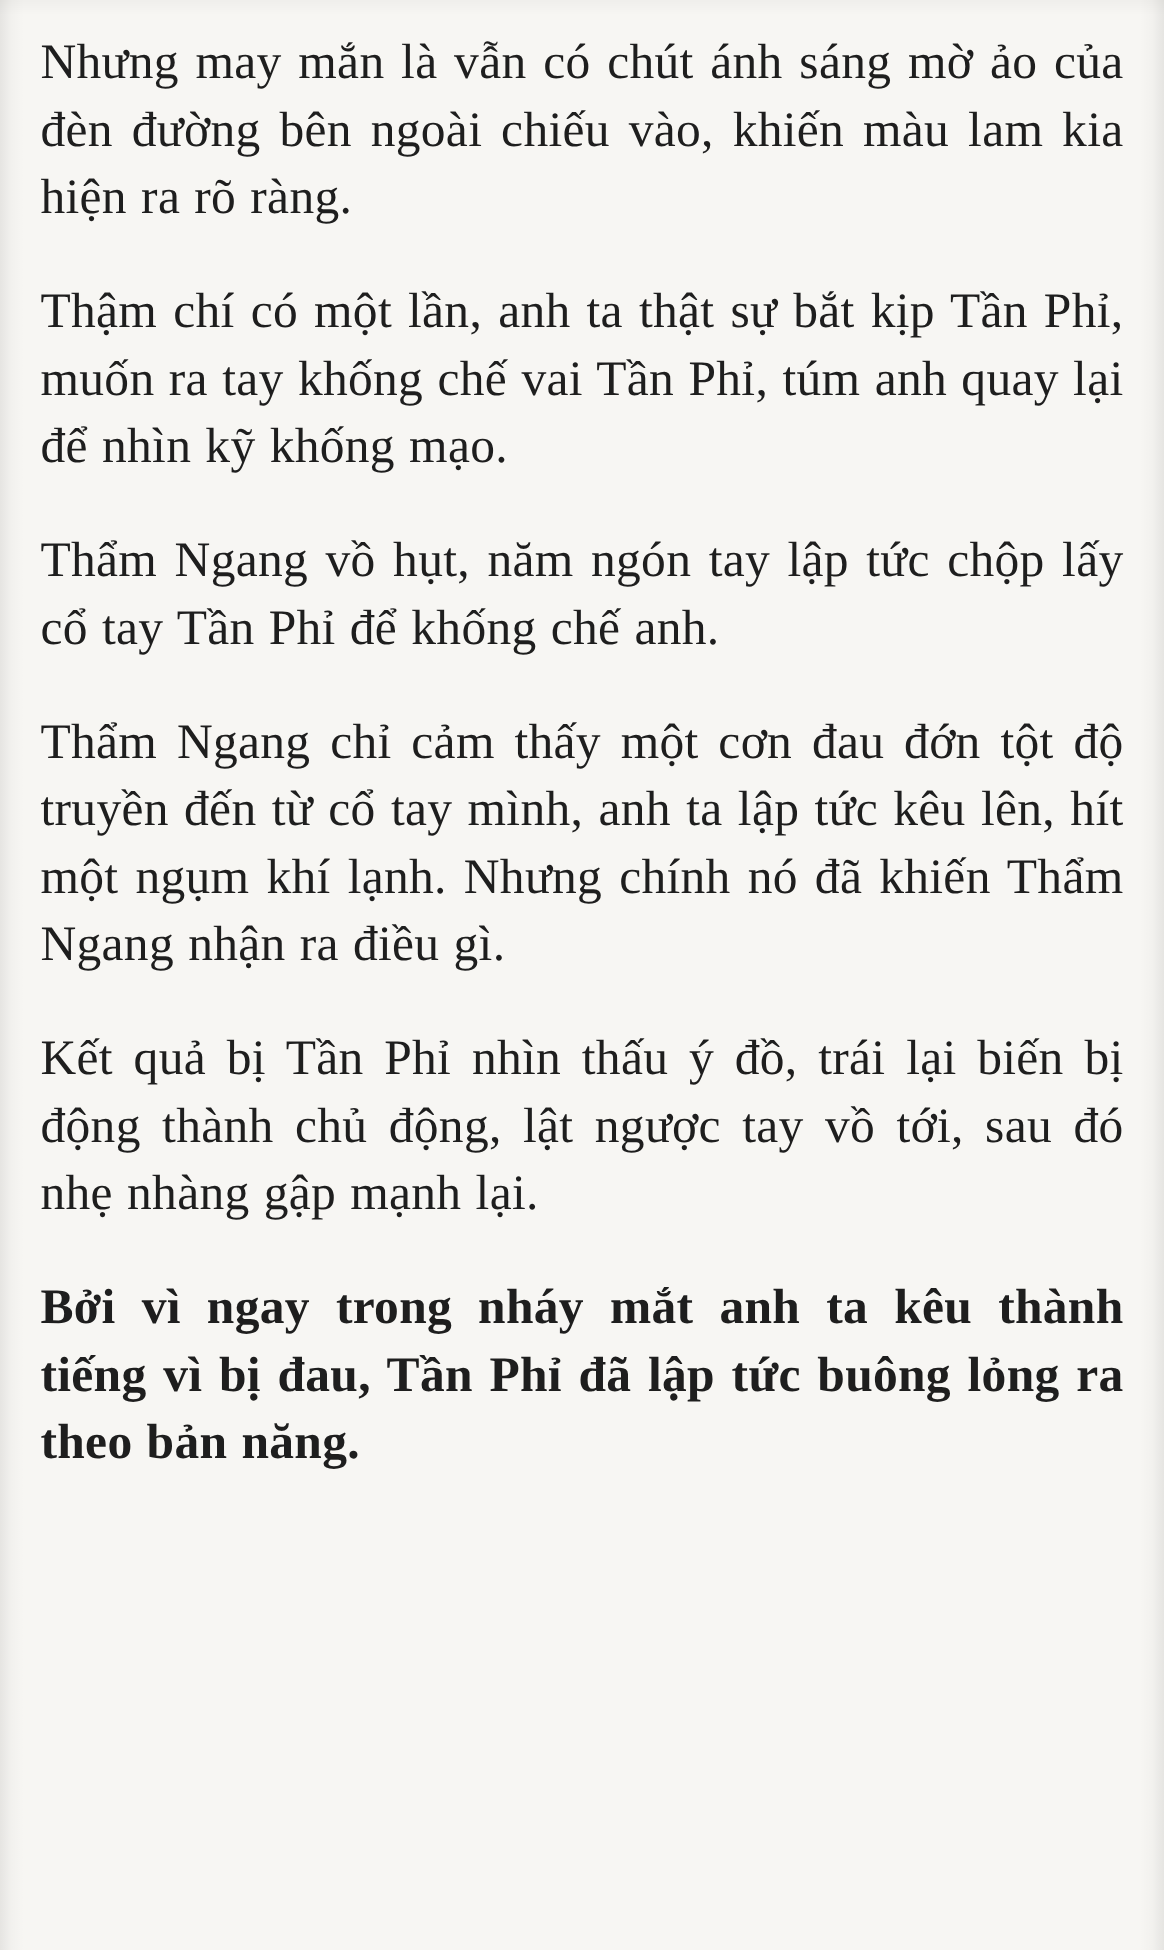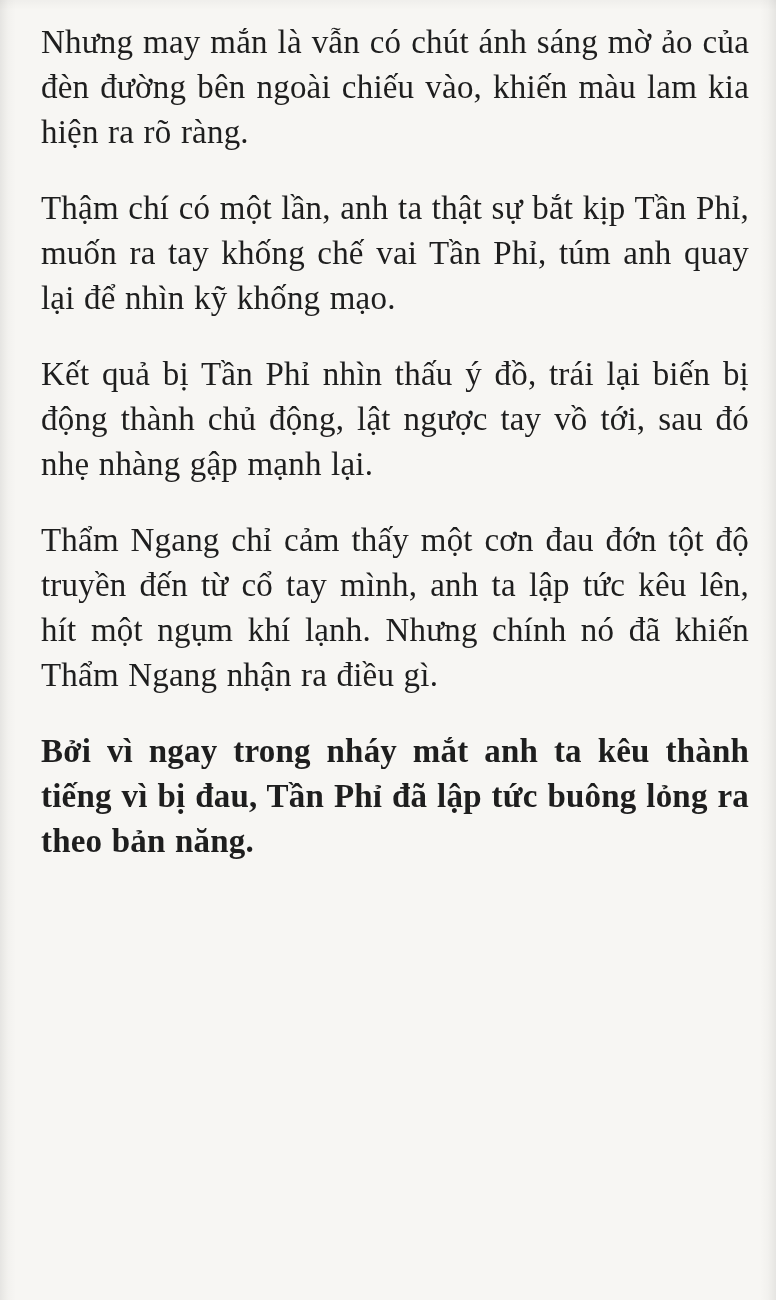--- a/index.html
+++ b/index.html
@@ -10,21 +10,21 @@
     width: 776px;
     height: 1300px;
     overflow: hidden;
     background: #f7f6f3;
     font-family: "Liberation Serif", serif;
   }
   .reader-page {
     box-sizing: border-box;
     width: 776px;
     height: 1300px;
-    padding: 20px 27px 0 41px;
+    padding: 20px 27px 0 27px;
     background:
       linear-gradient(to right,
         rgba(0,0,0,0.07) 0px,
         rgba(0,0,0,0.02) 8px,
         rgba(0,0,0,0) 16px,
         rgba(0,0,0,0) calc(100% - 16px),
         rgba(0,0,0,0.02) calc(100% - 8px),
         rgba(0,0,0,0.07) 100%),
       linear-gradient(to bottom,
         rgba(0,0,0,0.03) 0px,
@@ -45,16 +45,17 @@
     margin-bottom: 0;
     font-weight: bold;
   }
 </style>
 </head>
 <body>
 
 <main class="reader-page">
   <p>Nhưng may mắn là vẫn có chút ánh sáng mờ ảo của đèn đường bên ngoài chiếu vào, khiến màu lam kia hiện ra rõ ràng.</p>
   <p>Thậm chí có một lần, anh ta thật sự bắt kịp Tần Phỉ, muốn ra tay khống chế vai Tần Phỉ, túm anh quay lại để nhìn kỹ khống mạo.</p>
+  <p>Thẩm Ngang vồ hụt, năm ngón tay lập tức chộp lấy cổ tay Tần Phỉ để khống chế anh.</p>
+  <p>Thẩm Ngang chỉ cảm thấy một cơn đau đớn tột độ truyền đến từ cổ tay mình, anh ta lập tức kêu lên, hít một ngụm khí lạnh. Nhưng chính nó đã khiến Thẩm Ngang nhận ra điều gì.</p>
   <p>Kết quả bị Tần Phỉ nhìn thấu ý đồ, trái lại biến bị động thành chủ động, lật ngược tay vồ tới, sau đó nhẹ nhàng gập mạnh lại.</p>
-  <p>Thẩm Ngang chỉ cảm thấy một cơn đau đớn tột độ truyền đến từ cổ tay mình, anh ta lập tức kêu lên, hít một ngụm khí lạnh. Nhưng chính nó đã khiến Thẩm Ngang nhận ra điều gì.</p>
   <p>Bởi vì ngay trong nháy mắt anh ta kêu thành tiếng vì bị đau, Tần Phỉ đã lập tức buông lỏng ra theo bản năng.</p>
 </main>
 
 </body></html>

